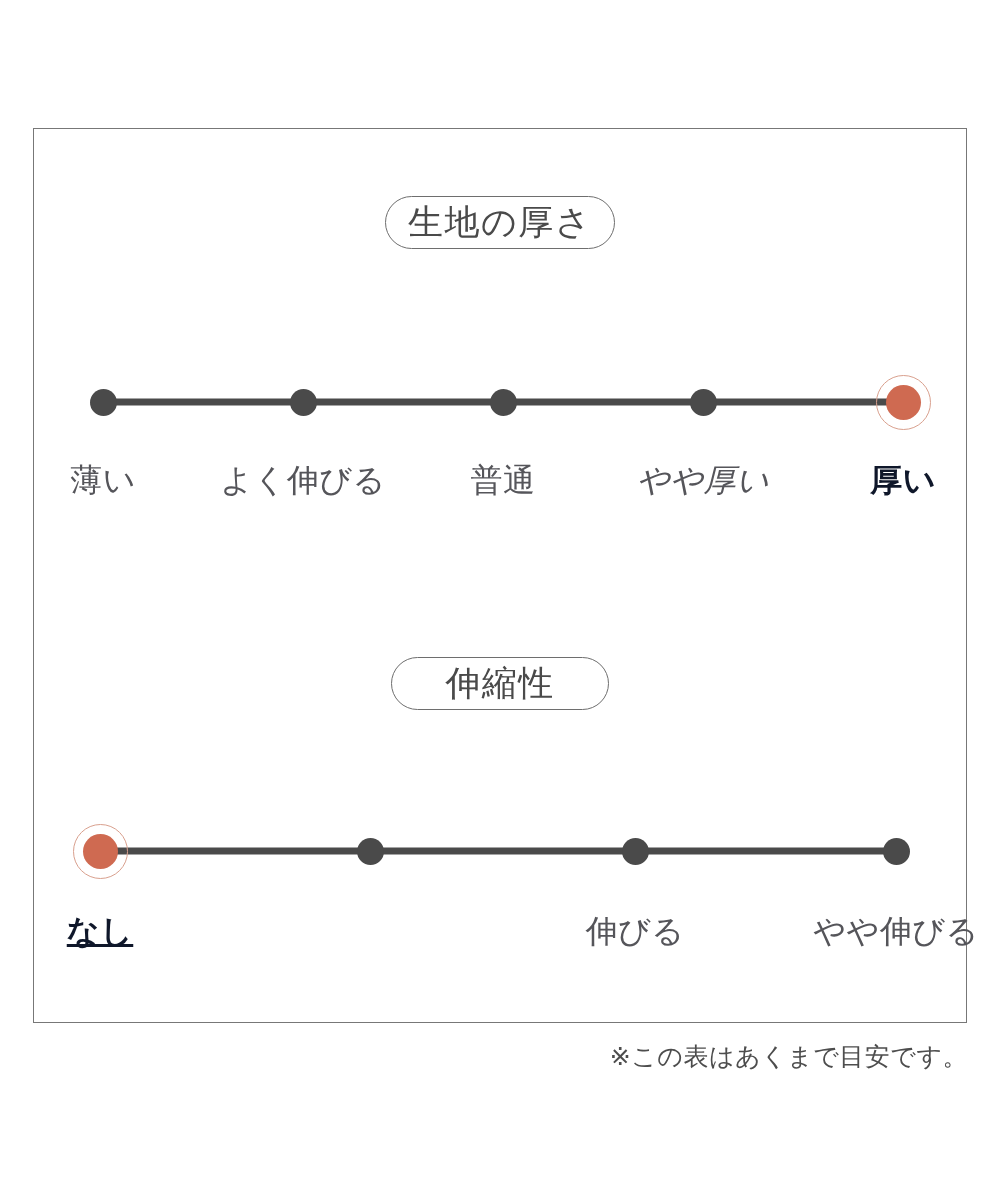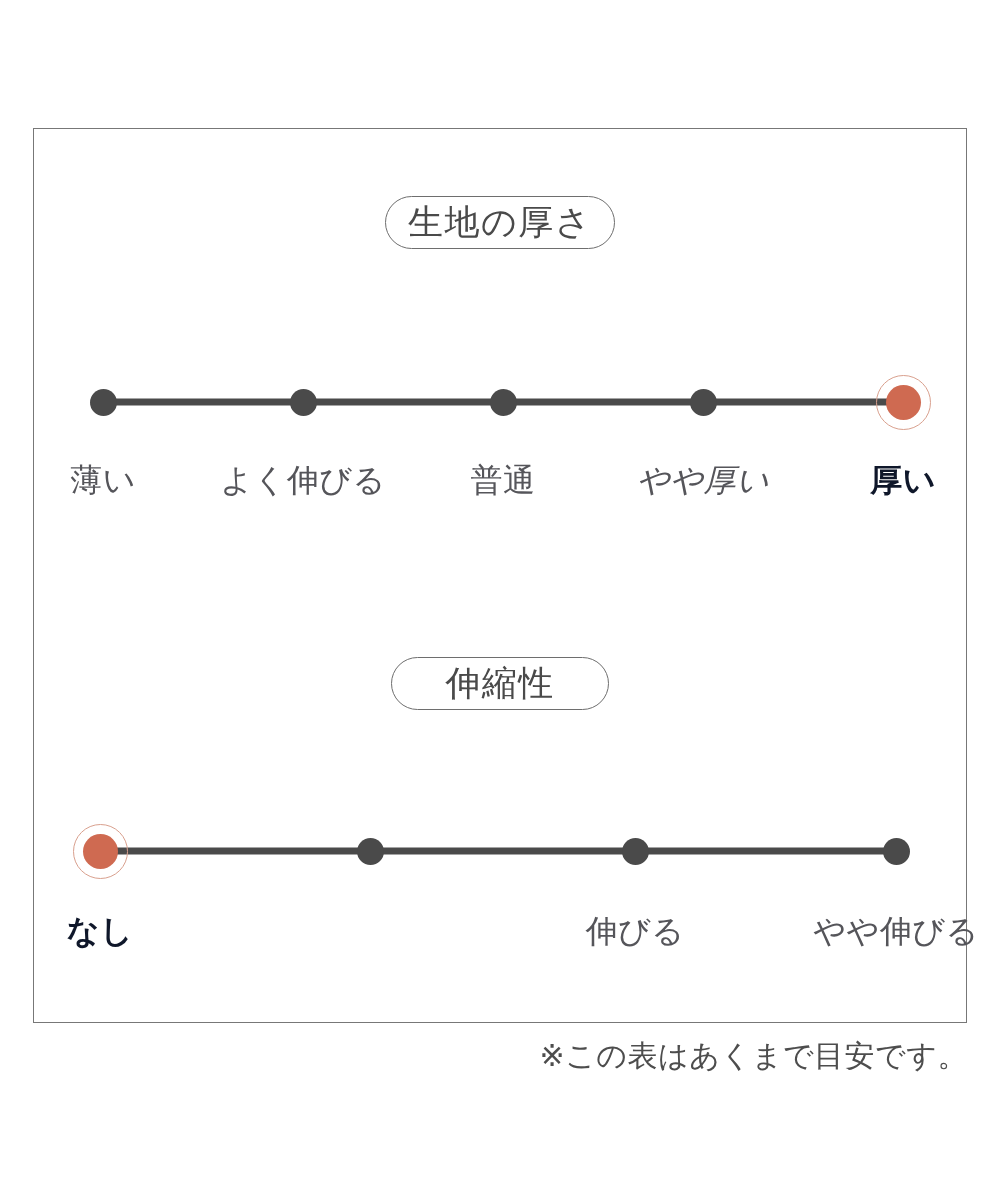--- a/index.html
+++ b/index.html
@@ -136,21 +136,21 @@
   .label.selected {
     font-weight: bold;
     color: #0f172a;
   }
 
   
   .footnote {
     position: absolute;
     right: 32px;
     top: 1036px;
-    font-size: 30px;
+    font-size: 25px;
     line-height: 40px;
     color: #4d4d4d;
     letter-spacing: 0.5px;
     white-space: nowrap;
   }
 </style>
 </head>
 <body>
 
 <div id="page">
@@ -187,21 +187,21 @@
     <div class="scale scale-stretch">
       <div class="track" style="left: 100px; width: 796px;"></div>
       <div class="nodes">
           <div class="node selected" style="left: 100px;"></div>
           <div class="node" style="left: 370px;"></div>
           <div class="node" style="left: 635px;"></div>
           <div class="node" style="left: 896px;"></div>
         </div>
     </div>
     <div class="labels labels-stretch">
-        <div class="label selected" style="left: 100px;">なし</div>
+        <div class="label selected" style="left: 100px; text-decoration: underline;">なし</div>
         <div class="label" style="left: 635px;">伸びる</div>
         <div class="label" style="left: 896px;">やや伸びる</div>
       </div>
   </div>
 
   <div class="footnote">※この表はあくまで目安です。</div>
 
 </div>
 
 </body></html>

